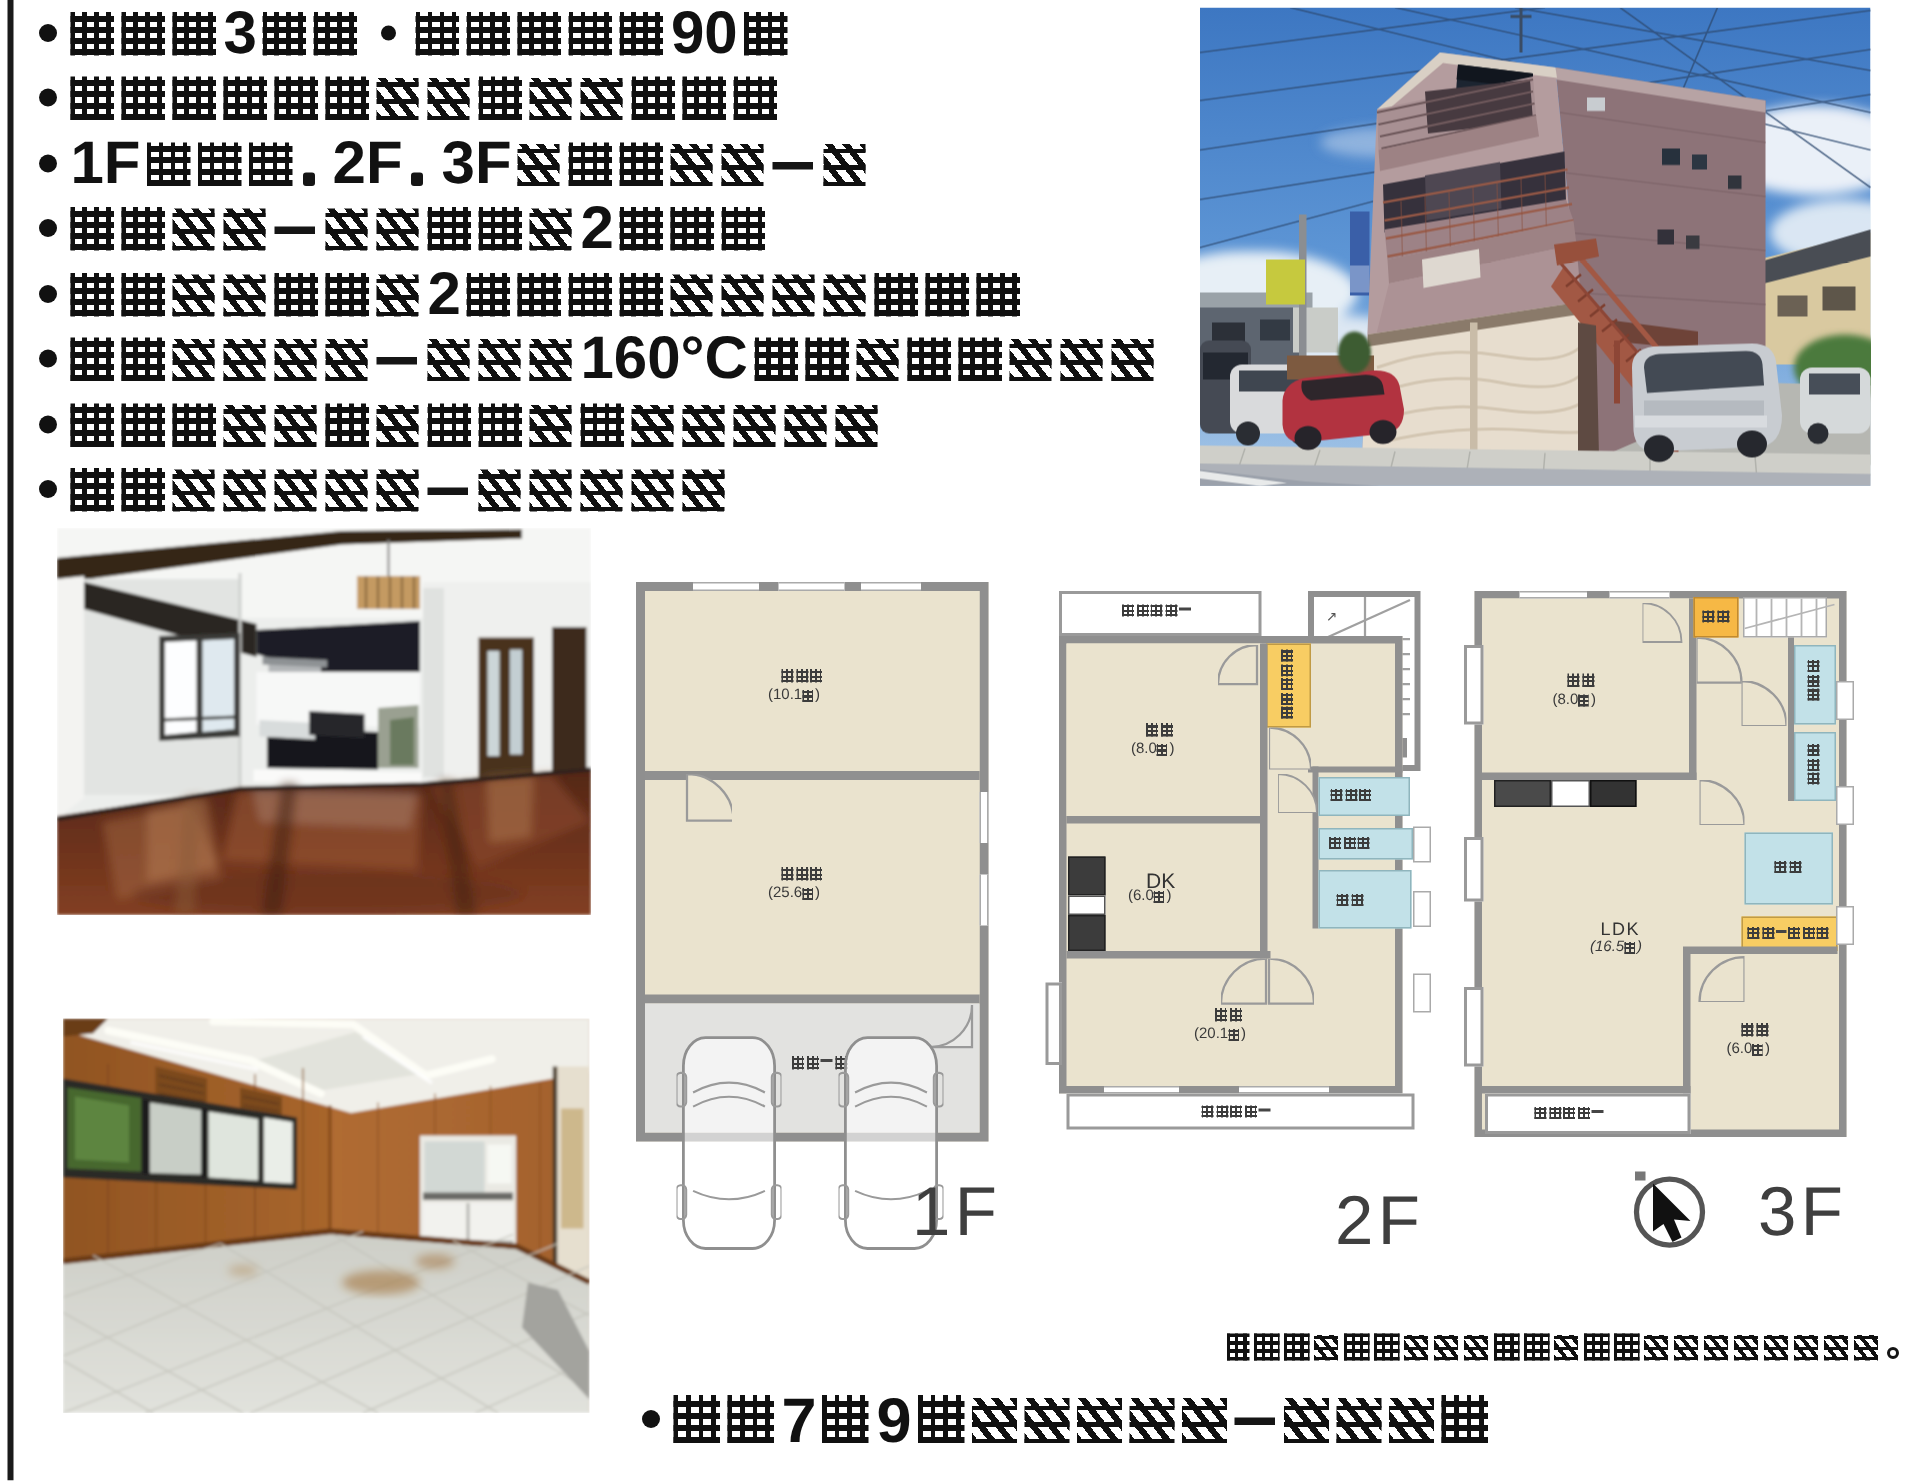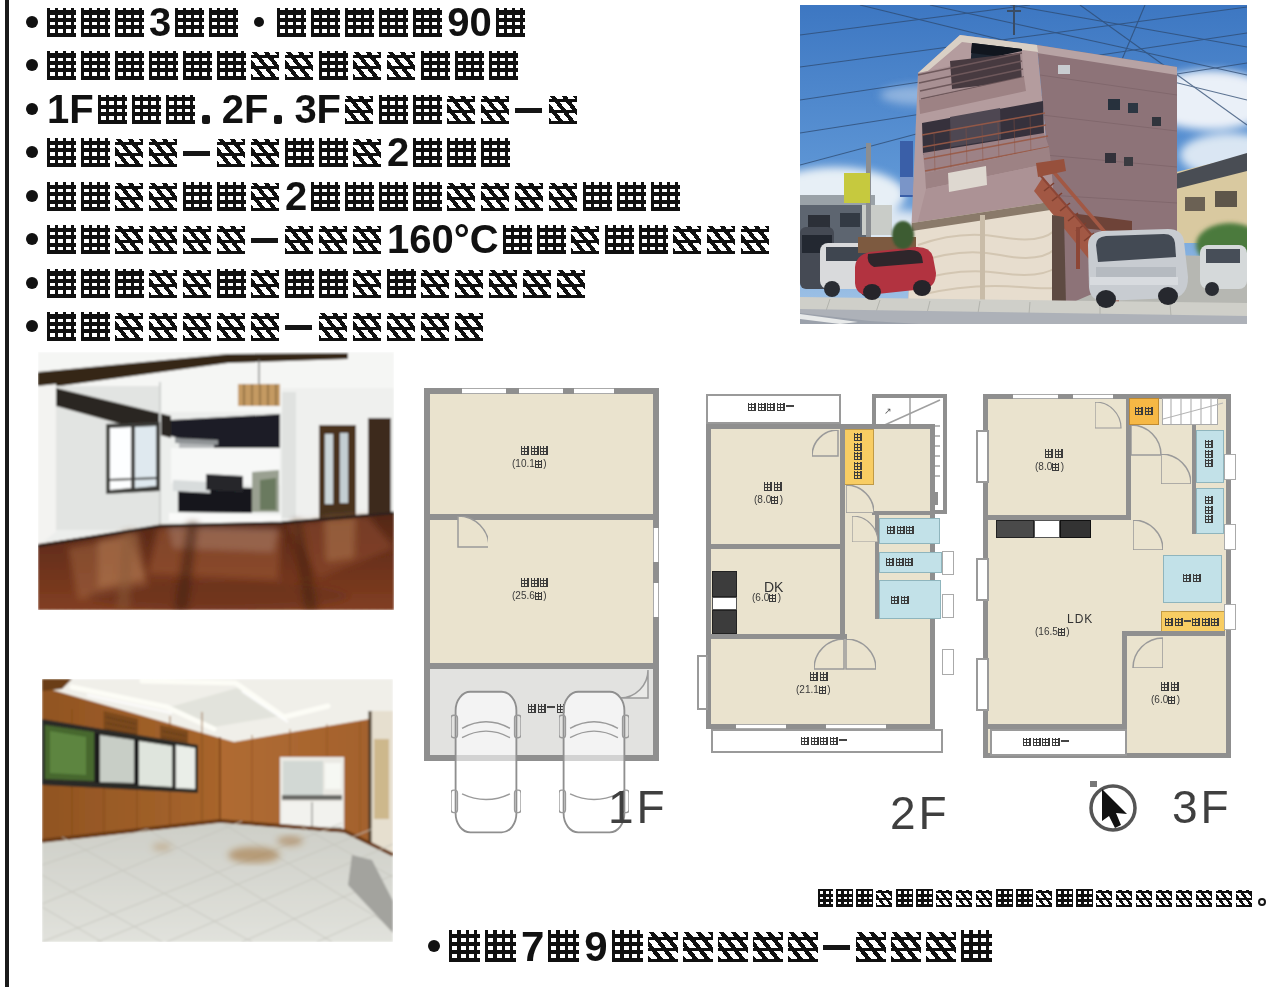--- a/index.html
+++ b/index.html
@@ -872,21 +872,21 @@
   <div class="lbl" style="left:185px;top:202px;">
       <span class="t" style="height:8px;"></span>
       <span class="t" style="height:8px;"></span>
     </div>
 
   <div class="lbl" style="left:104px;top:278px;">
       <span class="t"></span>
       <span class="t"></span>
     </div>
   <div class="lbl" style="left:90px;top:290px;">
-      <span class="num">(21.1</span>
+      <span class="num">(20.1</span>
       <span class="t" style="width:7px;height:8px;"></span>
       <span class="num">)</span>
     </div>
 
   <svg class="abs" style="left:106px;top:36px;" width="28" height="28">
       <path d="M26,0 A26,26 0 0 0 0,26 L26,26 Z" fill="#eae3ce" stroke="#9a9a9a" stroke-width="1.5"></path>
     </svg>
 
   <svg class="abs" style="left:140px;top:91px;" width="28" height="28">
       <path d="M0,0 A28,28 0 0 1 28,28 L0,28 Z" fill="#eae3ce" stroke="#9a9a9a" stroke-width="1.5"></path>
@@ -971,21 +971,21 @@
 
   <div class="w" style="left:209px;top:31px;width:4px;height:109px;"></div>
 
   <div class="abs" style="left:13px;top:126px;width:38px;height:18px;background:#4a4a4a;border:1px solid #222;box-sizing:border-box;"></div>
   <div class="abs" style="left:51px;top:126px;width:26px;height:18px;background:#fff;border:1px solid #555;box-sizing:border-box;"></div>
   <div class="abs" style="left:77px;top:126px;width:31px;height:18px;background:#333;border:1px solid #111;box-sizing:border-box;"></div>
 
   <div class="lbl" style="left:84px;top:218px;">
       <span class="num" style="font-size:12px;color:#333;letter-spacing:1px;">LDK</span>
     </div>
-  <div class="lbl" style="left:52px;top:232px;">
+  <div class="lbl" style="left:77px;top:232px;font-style:italic;">
       <span class="num">(16.5</span>
       <span class="t" style="width:7px;height:8px;"></span>
       <span class="num">)</span>
     </div>
 
   <div class="abs" style="left:180px;top:161px;width:59px;height:48px;background:#c2e1e8;border:1.5px solid #8fb5bd;box-sizing:border-box;"></div>
   <div class="lbl" style="left:200px;top:180px;">
       <span class="t" style="height:8px;"></span>
       <span class="t" style="height:8px;"></span>
     </div>

